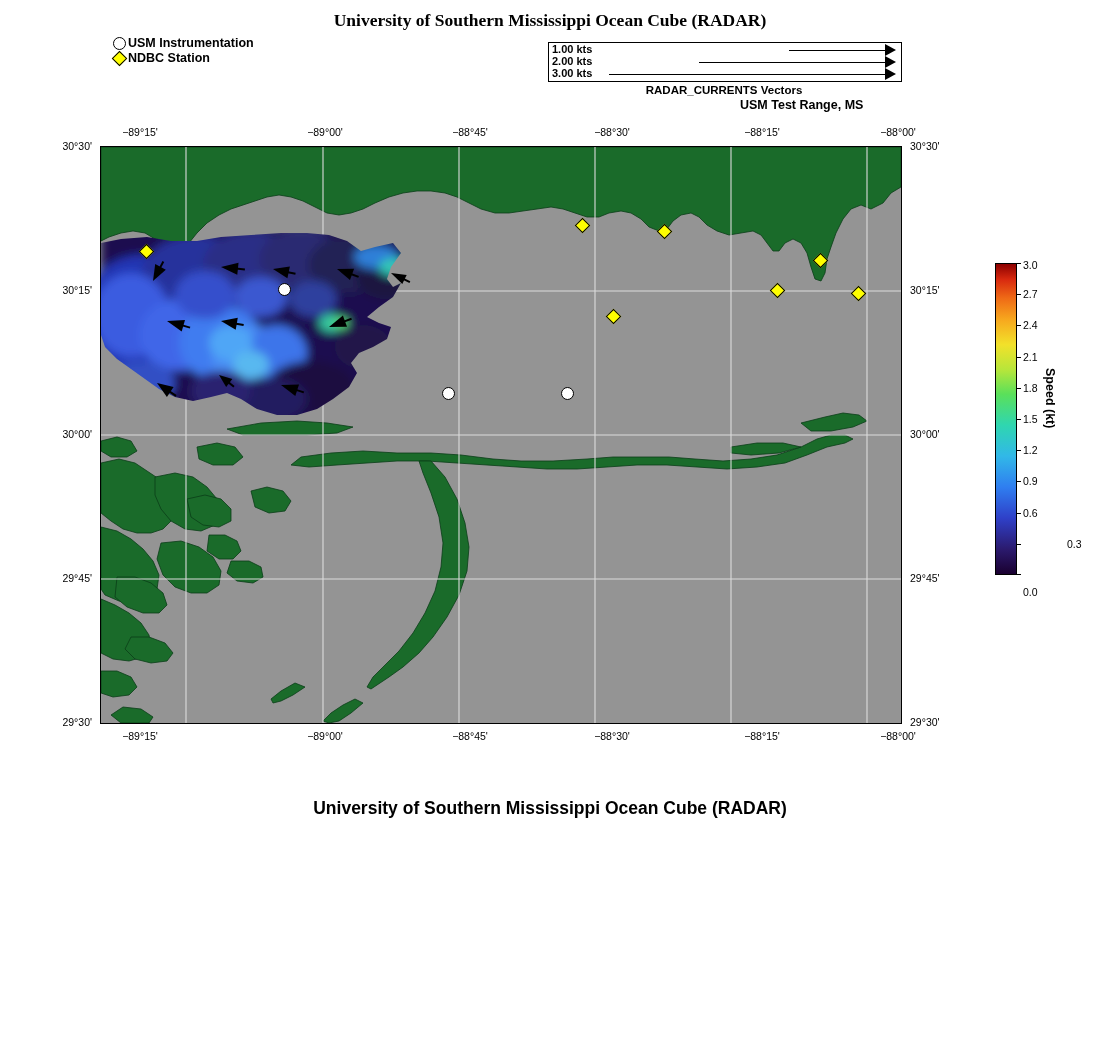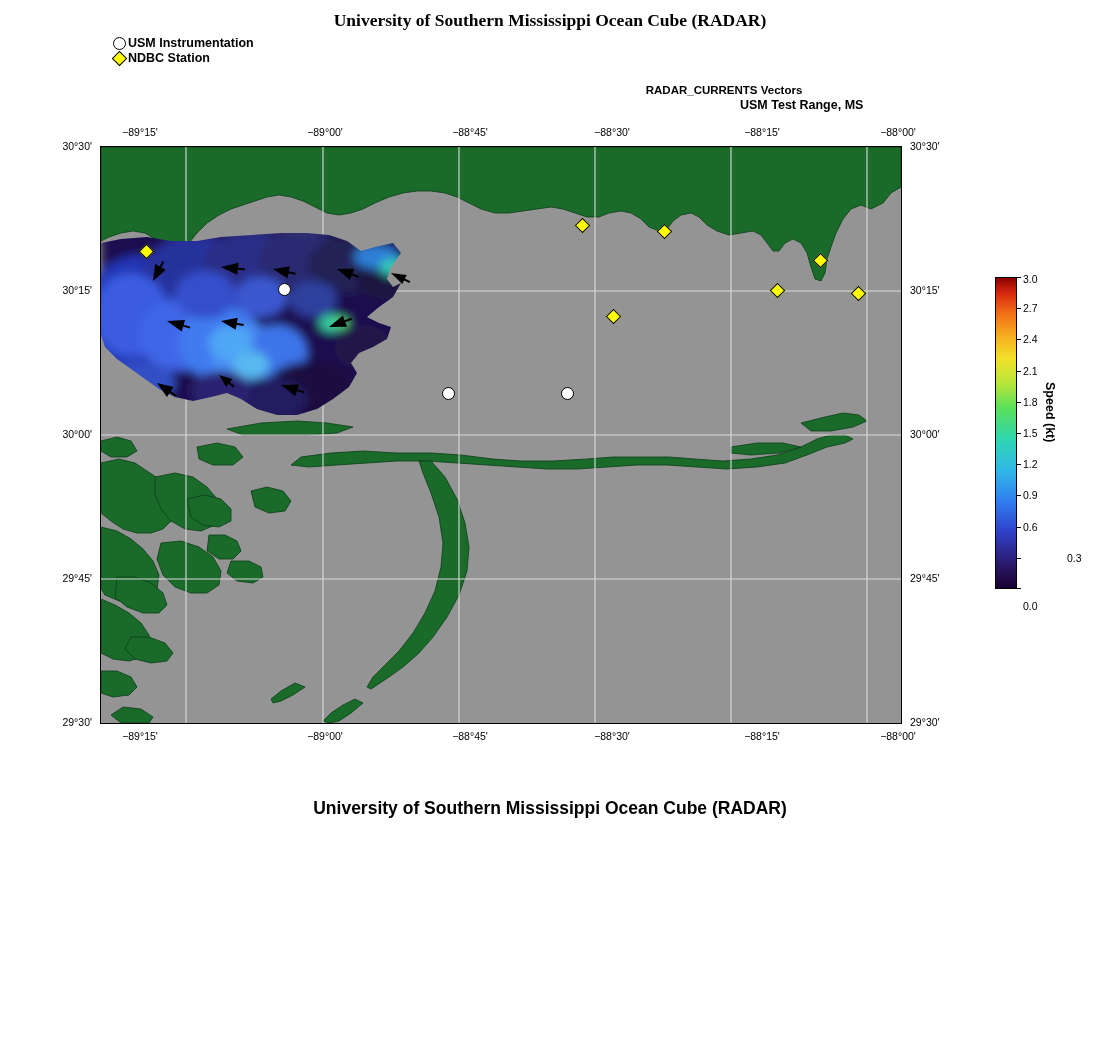--- a/index.html
+++ b/index.html
@@ -176,21 +176,21 @@
     width: 11px; height: 11px;
     margin-left: -5.5px; margin-top: -5.5px;
     background: #ffff00;
     border: 1.5px solid #000;
     box-sizing: border-box;
     transform: rotate(45deg);
   }
 
   
   #colorbar-wrap {
-    left: 995px; top: 277px;
+    left: 995px; top: 263px;
     width: 30px; height: 312px;
   }
   #colorbar {
     position: absolute;
     left: 0; top: 0;
     width: 22px; height: 312px;
     border: 1.2px solid #000;
     box-sizing: border-box;
     background: linear-gradient(to top,
       #1a0030 0%,
@@ -244,20 +244,37 @@
     <div class="legend-row">
       <span class="legend-sym"><span class="circ-sym"></span></span>
       <span>USM Instrumentation</span>
     </div>
     <div class="legend-row">
       <span class="legend-sym"><span class="diam-sym"></span></span>
       <span>NDBC Station</span>
     </div>
   </div>
 
+  <div class="abs" id="vector-key">
+    <div class="vk-row" style="top:1px;">
+      <span class="vk-label">1.00 kts</span>
+      <span class="vk-line" style="left:240px; width:96px;"></span>
+      <span class="vk-arrow" style="left:336px;"></span>
+    </div>
+    <div class="vk-row" style="top:13px;">
+      <span class="vk-label">2.00 kts</span>
+      <span class="vk-line" style="left:150px; width:186px;"></span>
+      <span class="vk-arrow" style="left:336px;"></span>
+    </div>
+    <div class="vk-row" style="top:25px;">
+      <span class="vk-label">3.00 kts</span>
+      <span class="vk-line" style="left:60px; width:276px;"></span>
+      <span class="vk-arrow" style="left:336px;"></span>
+    </div>
+  </div>
   <div class="abs" id="vector-key-caption">RADAR_CURRENTS Vectors</div>
 
   <div class="abs" id="site-label">USM Test Range, MS</div>
 
   <div class="abs tick-label" style="left:140px; top:126px; transform:translateX(-50%);">−89°15'</div>
   <div class="abs tick-label" style="left:325px; top:126px; transform:translateX(-50%);">−89°00'</div>
   <div class="abs tick-label" style="left:470px; top:126px; transform:translateX(-50%);">−88°45'</div>
   <div class="abs tick-label" style="left:612px; top:126px; transform:translateX(-50%);">−88°30'</div>
   <div class="abs tick-label" style="left:762px; top:126px; transform:translateX(-50%);">−88°15'</div>
   <div class="abs tick-label" style="left:898px; top:126px; transform:translateX(-50%);">−88°00'</div>

